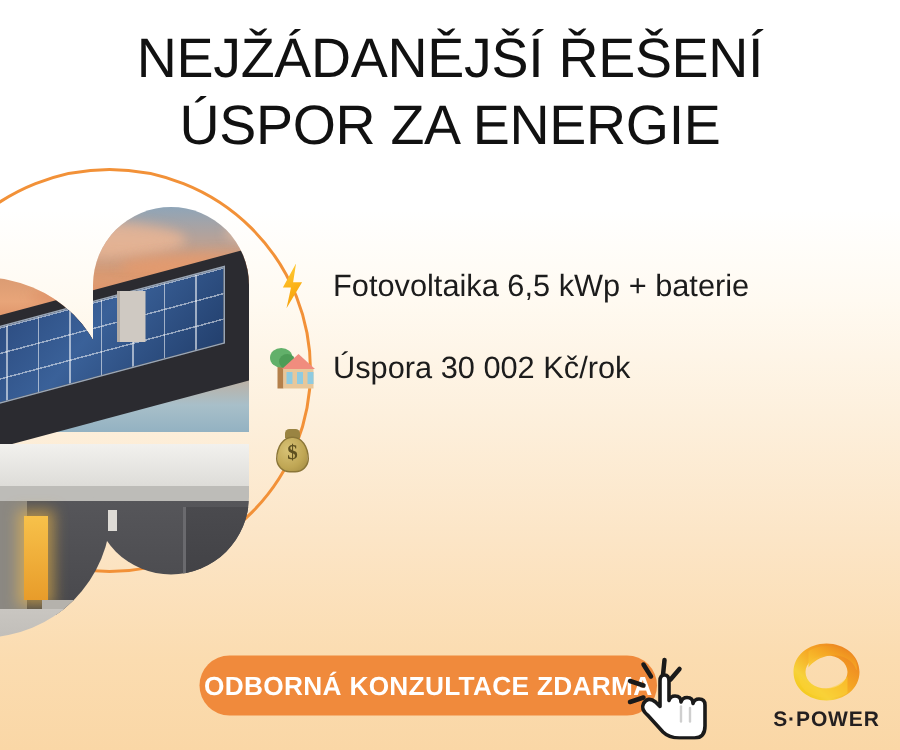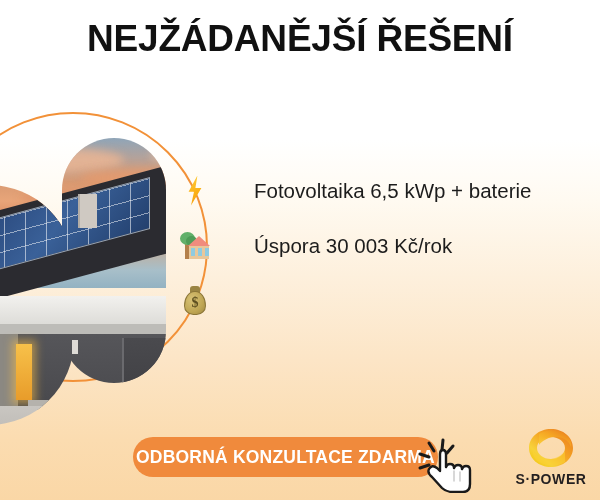--- a/index.html
+++ b/index.html
@@ -35,21 +35,21 @@
     top: 16px;
     left: 0;
     width: 600px;
     text-align: center;
     z-index: 40;
     pointer-events: none;
   }
   .headline-line {
     display: block;
     color: #111111;
-    font-weight: bold;
+    font-weight: normal;
     font-size: 37px;
     line-height: 45px;
     letter-spacing: -0.2px;
     white-space: nowrap;
   }
 
   
   #deco-circle {
     position: absolute;
     left: -62px;
@@ -240,21 +240,20 @@
     min-width: 34px;
     height: 34px;
     position: relative;
     margin-right: 10px;
   }
   .bullet-text {
     font-size: 20.5px;
     color: #1c1c1c;
     line-height: 24px;
     white-space: nowrap;
-    margin-left: 32px;
   }
 
   
   .ico-bolt {
     position: absolute; left: 7px; top: 2px;
     width: 0; height: 0;
   }
   .ico-bolt::before {
     content: "";
     position: absolute;
@@ -455,20 +454,21 @@
 
       <div class="garage"></div>
 
       <div class="lamp"></div>
 
     </div>
   </div>
 
   <div id="headline">
     <span class="headline-line">NEJŽÁDANĚJŠÍ ŘEŠENÍ</span>
+    <span class="headline-line">ÚSPOR ZA ENERGIE</span>
   </div>
 
   <div id="bullets">
 
     <div class="bullet">
       <span class="bullet-icon">
         <span class="ico-bolt"></span>
       </span>
       <span class="bullet-text">Fotovoltaika 6,5 kWp + baterie</span>
     </div>
@@ -480,21 +480,21 @@
           <span class="h-trunk"></span>
           <span class="h-tree-top"></span>
           <span class="h-tree-top2"></span>
           <span class="h-roof"></span>
           <span class="h-body"></span>
           <span class="h-win w1"></span>
           <span class="h-win w2"></span>
           <span class="h-win w3"></span>
         </span>
       </span>
-      <span class="bullet-text">Úspora 30 003 Kč/rok</span>
+      <span class="bullet-text">Úspora 30 002 Kč/rok</span>
     </div>
 
     <div class="bullet">
       <span class="bullet-icon">
         <span class="ico-bag">
           <span class="bag-neck"></span>
           <span class="bag-body"></span>
           <span class="bag-dollar">$</span>
         </span>
       </span>

